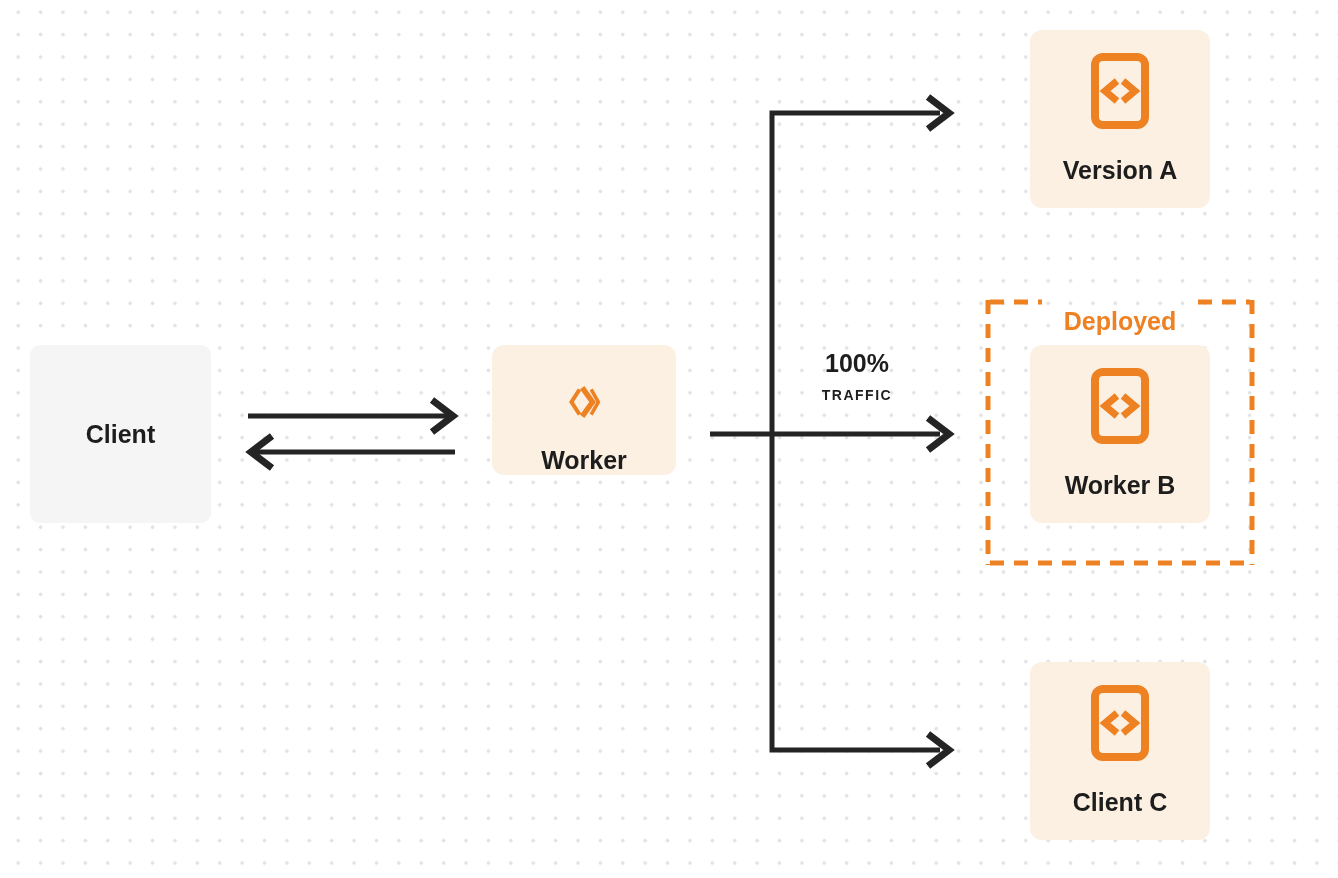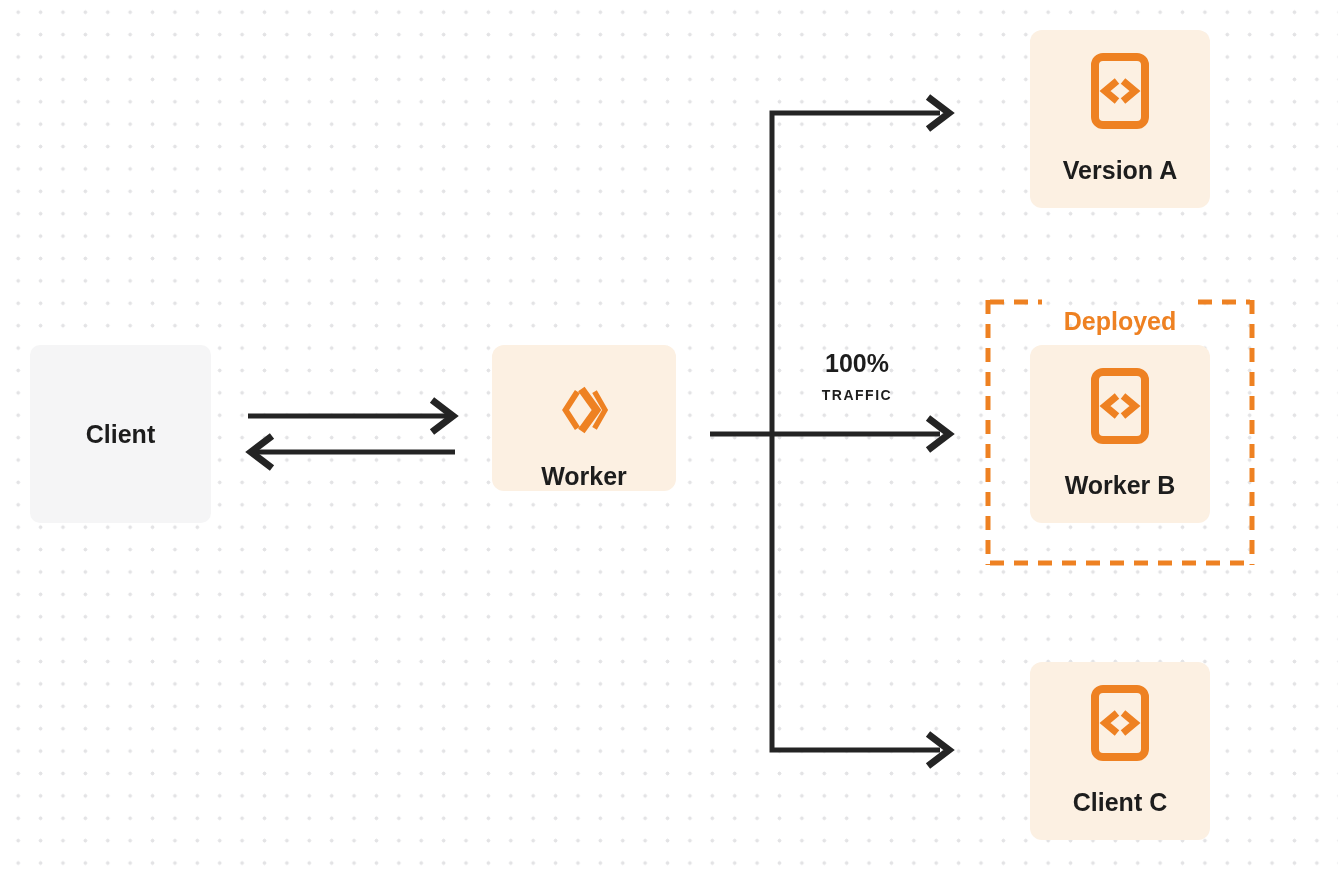--- a/index.html
+++ b/index.html
@@ -31,21 +31,21 @@
   .node .label{
     font-size:25px;font-weight:700;color:var(--text);
     line-height:30px;
   }
   .client{
     left:30px;top:345px;width:181px;height:178px;
     background:var(--fill-gray);border-radius:10px;
     justify-content:center;
   }
   .worker{
-    left:492px;top:345px;width:184px;height:146px;
+    left:492px;top:345px;width:184px;height:130px;
     background:var(--fill-warm);
     padding-top:40px;
   }
   .worker .label{margin-top:26px;}
   .version{
     width:180px;height:178px;left:1030px;
     background:var(--fill-warm);
     padding-top:23px;
   }
   .version .label{margin-top:26px;}

